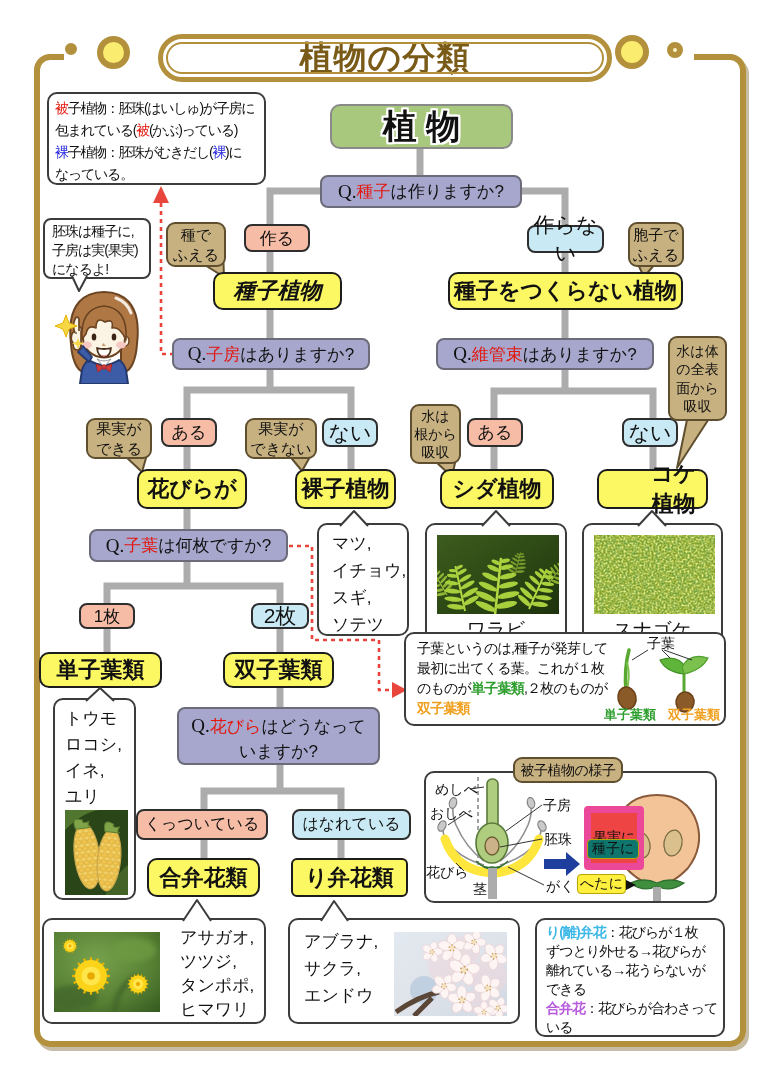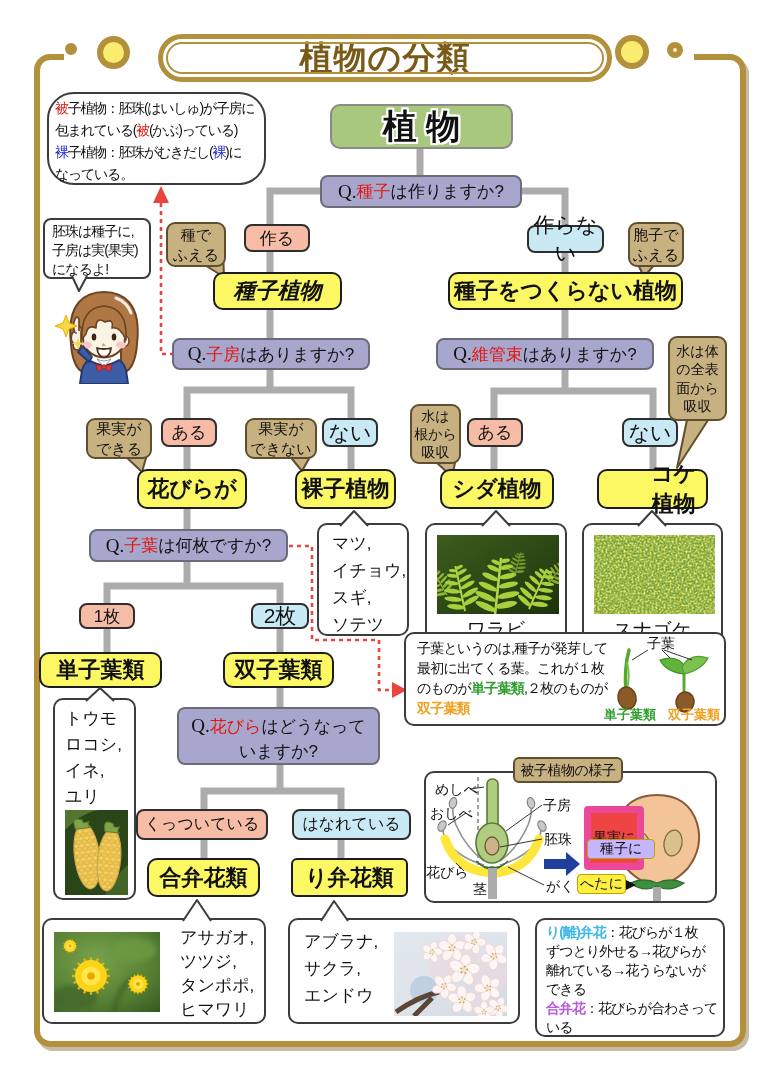--- a/index.html
+++ b/index.html
@@ -335,21 +335,21 @@
       <use href="#bloss" transform="translate(70,38) scale(1.3) rotate(10)"></use>
       <use href="#bloss" transform="translate(94,56) scale(1.1) rotate(55)"></use>
       <use href="#bloss" transform="translate(50,54) scale(1.0) rotate(30)"></use>
       <use href="#bloss" transform="translate(68,68) scale(1.15) rotate(70)"></use>
       <use href="#bloss" transform="translate(38,20) scale(0.85) rotate(15)"></use>
       <use href="#bloss" transform="translate(104,76) scale(0.9) rotate(25)"></use>
       <use href="#bloss" transform="translate(90,80) scale(0.85)"></use>
     </svg>
   </div>
 
-  <div class="abs wbox info pre" style="left:47px;top:92px;width:219px;height:93px;z-index:2;border-radius:27px;"><span class="c-red">被</span><span>子植物：胚珠(はいしゅ)が子房に
+  <div class="abs wbox info pre" style="left:47px;top:92px;width:219px;height:93px;z-index:2;"><span class="c-red">被</span><span>子植物：胚珠(はいしゅ)が子房に
 包まれている(</span><span class="c-red">被</span><span>(かぶ)っている)
 </span><span class="c-blue">裸</span><span>子植物：胚珠がむきだし(</span><span class="c-blue">裸</span><span>)に
 なっている。</span></div>
 
   <div class="abs wbox pre" style="left:43px;top:218px;width:108px;height:61px;z-index:2;font-size:14px;letter-spacing:-1px;line-height:19px;padding:2px 0 0 7px;border-radius:8px;">胚珠は種子に,
 子房は実(果実)
 になるよ!</div>
 
   <svg class="abs" style="left:58px;top:286px;z-index:2;" width="92" height="98" viewBox="0 0 92 98">
 
@@ -459,24 +459,24 @@
       </g>
     </svg>
     <span class="figlab" style="left:9px;top:8px;">めしべ</span>
     <span class="figlab" style="left:4px;top:32px;">おしべ</span>
     <span class="figlab" style="left:0px;top:91px;">花びら</span>
     <span class="figlab" style="left:47px;top:108px;">茎</span>
     <span class="figlab" style="left:117px;top:24px;">子房</span>
     <span class="figlab" style="left:118px;top:58px;">胚珠</span>
     <span class="figlab" style="left:120px;top:105px;">がく</span>
     <span class="figlab" style="left:158px;top:33px;background:#ef4444;border:7px solid #ec4899;border-radius:4px;padding:16px 2px;">果実に</span>
-    <span class="figlab" style="left:161px;top:66px;background:#c4b5fd;border:1px solid #b8a500;border-radius:4px;padding:0 12px;">種子に</span>
+    <span class="figlab" style="left:161px;top:66px;background:#0f766e;border:1px solid #b8a500;border-radius:4px;padding:0 4px;">種子に</span>
     <span class="figlab" style="left:151px;top:101px;background:#FFEF3E;border:1px solid #b8a500;border-radius:4px;padding:0 2px;">へたに</span>
   </div>
-  <div class="abs flexc tan" style="left:513px;top:757px;width:110px;height:26px;z-index:3;font-size:14px;white-space:nowrap;letter-spacing:-0.5px;border-radius:6px;">被子植物の様子</div>
+  <div class="abs flexc tan" style="left:513px;top:757px;width:110px;height:26px;z-index:3;font-size:14px;white-space:nowrap;letter-spacing:-0.5px;">被子植物の様子</div>
 
   <div class="abs wbox pre" style="left:535px;top:918px;width:190px;height:119px;z-index:2;font-size:14px;letter-spacing:-1px;line-height:19px;padding:3px 0 0 9px;"><span class="c-cyan">り(離)弁花</span><span>：花びらが１枚
 ずつとり外せる→花びらが
 離れている→花うらないが
 できる
 </span><span class="c-violet">合弁花</span><span>：花びらが合わさって
 いる</span></div>
 
   <svg class="abs" style="left:0;top:0;z-index:3;pointer-events:none;" width="763" height="1080" viewBox="0 0 763 1080">
 

